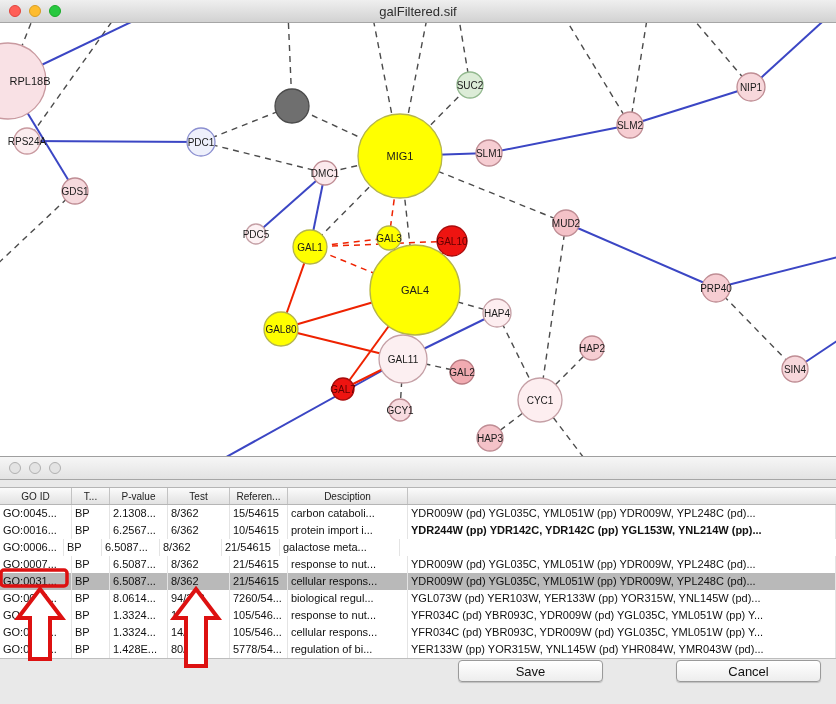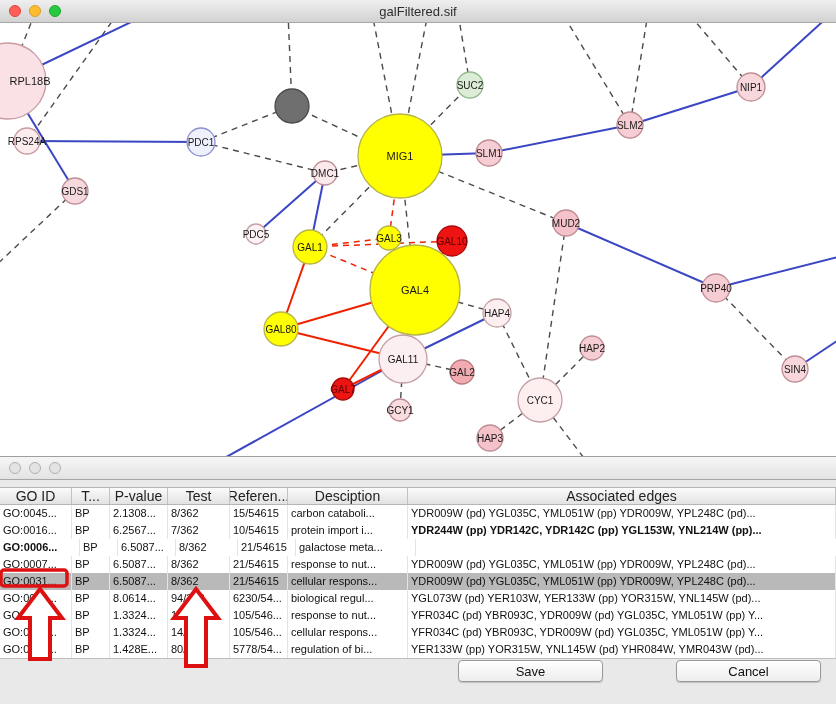--- a/index.html
+++ b/index.html
@@ -23,21 +23,21 @@
   .light.yellow{background:#febc2e;border:1px solid #d89e24;}
   .light.green{background:#28c840;border:1px solid #1aab29;}
   .light.gray{background:#e3e3e3;border:1px solid #b0b0b0;}
   #top-win{top:0;height:456px;background:#fef9c3;}
   #net-canvas{position:absolute;top:23px;left:0;width:836px;height:433px;background:#fff;}
   #net-svg{display:block;}
   #bottom-win{top:456px;height:248px;background:#e9e9e9;}
   #noa-table{position:absolute;top:31px;left:0;width:836px;background:#fff;}
   #thead{display:flex;height:16px;background:linear-gradient(#fbfbfb,#e2e2e2);
     border-top:1px solid #b5b5b5;border-bottom:1px solid #b5b5b5;}
-  .th{font-size:14px;color:#222;display:flex;align-items:center;justify-content:center;
+  .th{font-size:10px;color:#222;display:flex;align-items:center;justify-content:center;
     border-right:1px solid #c3c3c3;box-sizing:border-box;overflow:hidden;white-space:nowrap;}
   #tbody{background:#fff;border-bottom:1px solid #bdbdbd;}
   .tr{display:flex;height:17px;}
   .tr.sel{background:#b9b9b9;}
   .td{font-size:11px;line-height:17px;color:#111;padding:0 3px;box-sizing:border-box;
     border-right:1px solid #e4e4e4;overflow:hidden;white-space:nowrap;}
   .btn{
     position:absolute;top:204px;width:145px;height:22px;font-size:13px;color:#111;
     font-family:"Liberation Sans",sans-serif;
     background:linear-gradient(#ffffff,#ededed);border:1px solid #9a9a9a;border-radius:4px;
@@ -182,43 +182,42 @@
   </div>
 
   <div id="noa-table">
     <div id="thead">
         <div class="th" style="width: 72px;">GO ID</div>
         <div class="th" style="width: 38px;">T...</div>
         <div class="th" style="width: 58px;">P-value</div>
         <div class="th" style="width: 62px;">Test</div>
         <div class="th" style="width: 58px;">Referen...</div>
         <div class="th" style="width: 120px;">Desciption</div>
-        <div class="th" style="width: 428px;">Associated edges</div>
       </div>
     <div id="tbody">
         <div class="tr">
           <div class="td" style="width: 72px;">GO:0045...</div>
           <div class="td" style="width: 38px;">BP</div>
           <div class="td" style="width: 58px;">2.1308...</div>
           <div class="td" style="width: 62px;">8/362</div>
           <div class="td" style="width: 58px;">15/54615</div>
           <div class="td" style="width: 120px;">carbon cataboli...</div>
           <div class="td" style="width: 428px;">YDR009W (pd) YGL035C, YML051W (pp) YDR009W, YPL248C (pd)...</div>
         </div>
         <div class="tr">
           <div class="td" style="width: 72px;">GO:0016...</div>
           <div class="td" style="width: 38px;">BP</div>
           <div class="td" style="width: 58px;">6.2567...</div>
-          <div class="td" style="width: 62px;">7/362</div>
+          <div class="td" style="width: 62px;">6/362</div>
           <div class="td" style="width: 58px;">10/54615</div>
           <div class="td" style="width: 120px;">protein import i...</div>
           <div class="td" style="width: 428px; font-weight: bold;">YDR244W (pp) YDR142C, YDR142C (pp) YGL153W, YNL214W (pp)...</div>
         </div>
         <div class="tr">
-          <div class="td" style="width: 80px; font-weight: bold;">GO:0006...</div>
+          <div class="td" style="width: 64px;">GO:0006...</div>
           <div class="td" style="width: 38px;">BP</div>
           <div class="td" style="width: 58px;">6.5087...</div>
           <div class="td" style="width: 62px;">8/362</div>
           <div class="td" style="width: 58px;">21/54615</div>
           <div class="td" style="width: 120px;">galactose meta...</div>
         </div>
         <div class="tr">
           <div class="td" style="width: 72px;">GO:0007...</div>
           <div class="td" style="width: 38px;">BP</div>
           <div class="td" style="width: 58px;">6.5087...</div>
@@ -234,21 +233,21 @@
           <div class="td" style="width: 62px;">8/362</div>
           <div class="td" style="width: 58px;">21/54615</div>
           <div class="td" style="width: 120px;">cellular respons...</div>
           <div class="td" style="width: 428px;">YDR009W (pd) YGL035C, YML051W (pp) YDR009W, YPL248C (pd)...</div>
         </div>
         <div class="tr">
           <div class="td" style="width: 72px;">GO:0065...</div>
           <div class="td" style="width: 38px;">BP</div>
           <div class="td" style="width: 58px;">8.0614...</div>
           <div class="td" style="width: 62px;">94/362</div>
-          <div class="td" style="width: 58px;">6230/54...</div>
+          <div class="td" style="width: 58px;">7260/54...</div>
           <div class="td" style="width: 120px;">biological regul...</div>
           <div class="td" style="width: 428px;">YGL073W (pd) YER103W, YER133W (pp) YOR315W, YNL145W (pd)...</div>
         </div>
         <div class="tr">
           <div class="td" style="width: 72px;">GO:0031...</div>
           <div class="td" style="width: 38px;">BP</div>
           <div class="td" style="width: 58px;">1.3324...</div>
           <div class="td" style="width: 62px;">14/362</div>
           <div class="td" style="width: 58px;">105/546...</div>
           <div class="td" style="width: 120px;">response to nut...</div>

